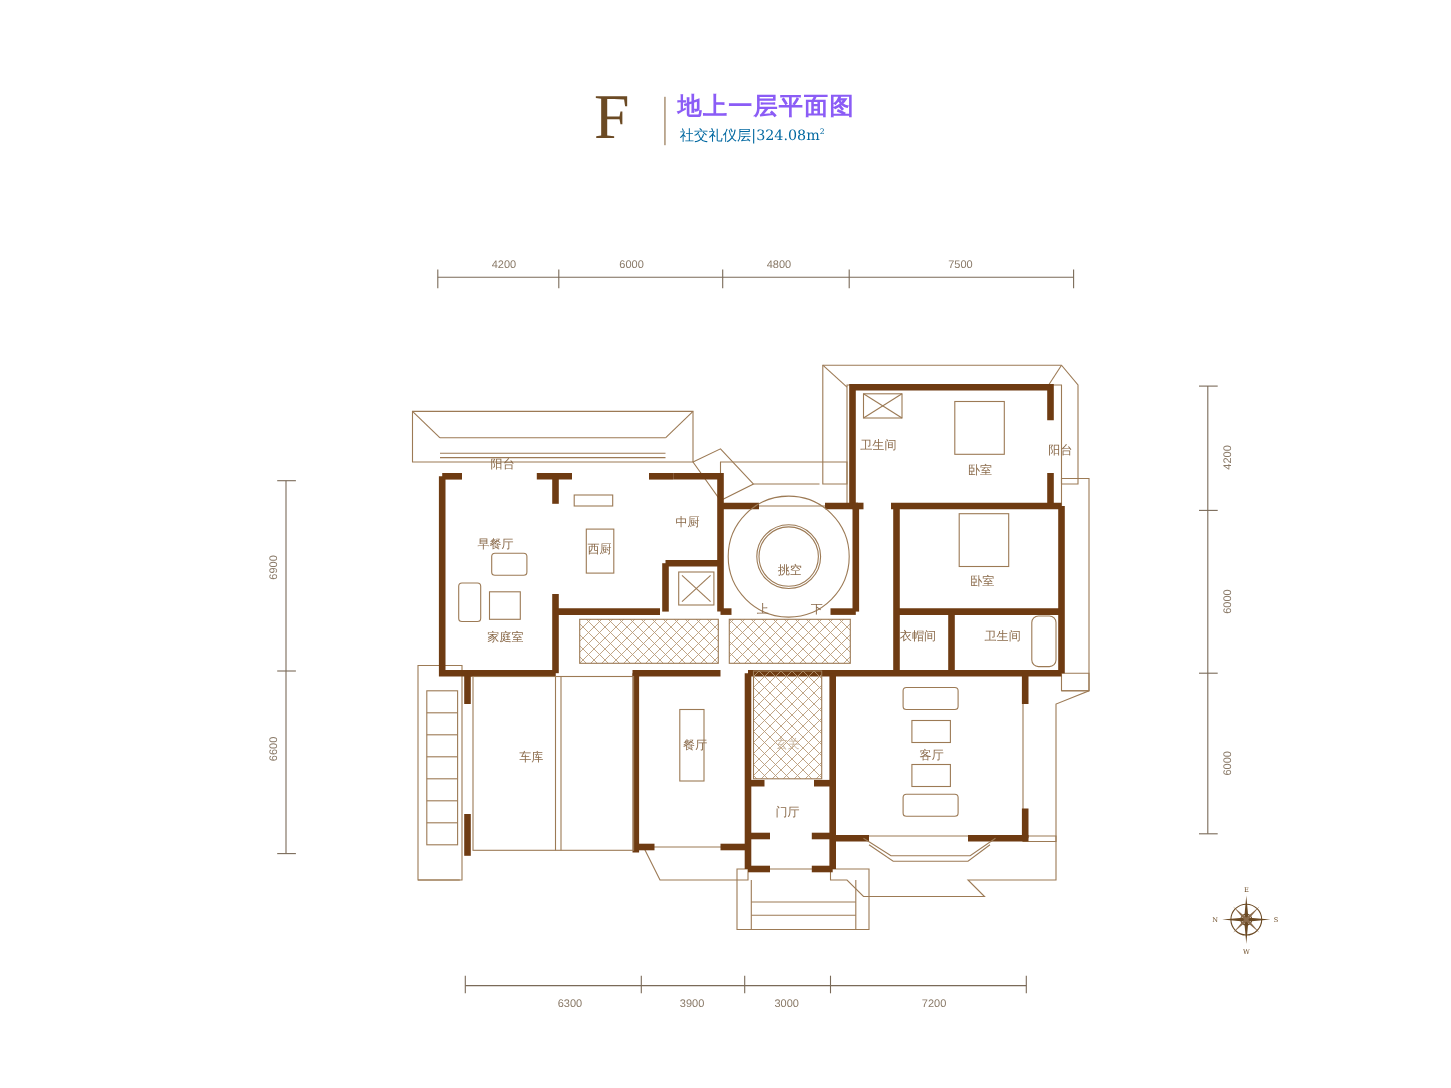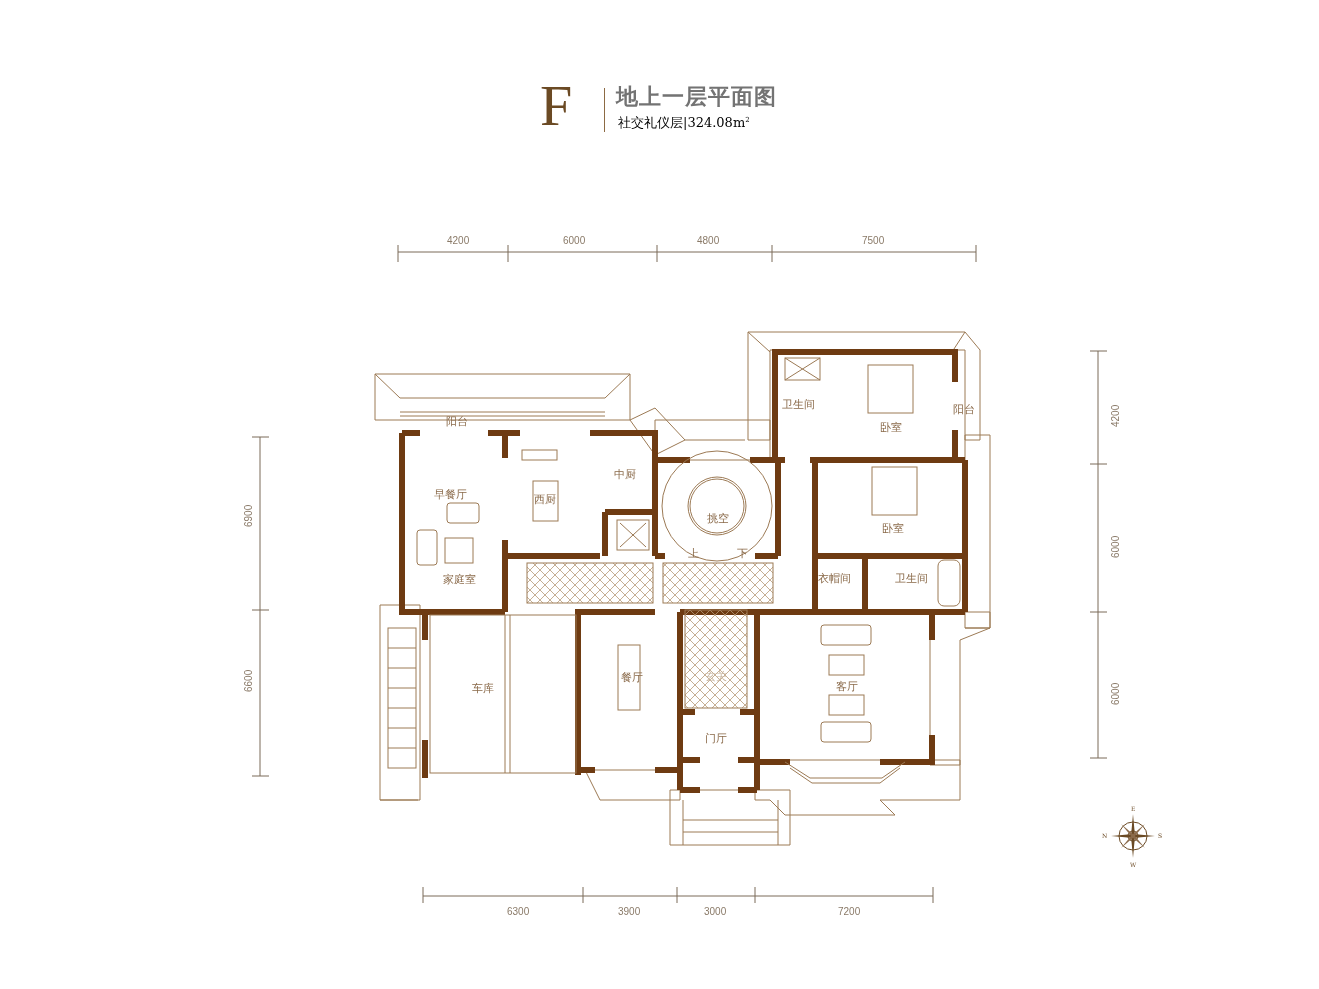--- a/index.html
+++ b/index.html
@@ -1,21 +1,21 @@
 <!DOCTYPE html>
 <html><head>
 <meta charset="utf-8">
 <style>
   html,body{margin:0;padding:0;background:#ffffff;}
   body{width:1319px;height:989px;position:relative;overflow:hidden;font-family:"DejaVu Serif",serif;}
   .header{position:absolute;left:530px;top:78px;height:60px;}
   .plan-letter{position:absolute;left:10px;top:0;font-family:"Liberation Serif",serif;font-size:58px;color:#6b4a24;line-height:56px;}
   .header-divider{position:absolute;left:74px;top:10px;width:1px;height:44px;background:#8c6a43;}
-  .plan-title{position:absolute;left:86px;top:4px;font-size:22px;font-weight:bold;color:#737373;white-space:nowrap;letter-spacing:1px;}
-  .plan-subtitle{position:absolute;left:88px;top:36px;font-size:13px;color:#000000;white-space:nowrap;}
+  .plan-title{position:absolute;left:86px;top:4px;font-size:22px;font-weight:bold;color:#8b5cf6;white-space:nowrap;letter-spacing:1px;}
+  .plan-subtitle{position:absolute;left:88px;top:36px;font-size:13px;color:#0369a1;white-space:nowrap;}
   .plan-subtitle sup{font-size:7px;}
   svg{position:absolute;left:0;top:0;}
   .dim-text{font-family:"Liberation Sans",sans-serif;font-size:10px;fill:#8a7a68;}
   .room-label{font-family:"DejaVu Sans",sans-serif;font-size:11px;fill:#8a6a4a;}
 </style>
 </head>
 <body>
 
 <div class="header">
   <div class="plan-letter">F</div>

